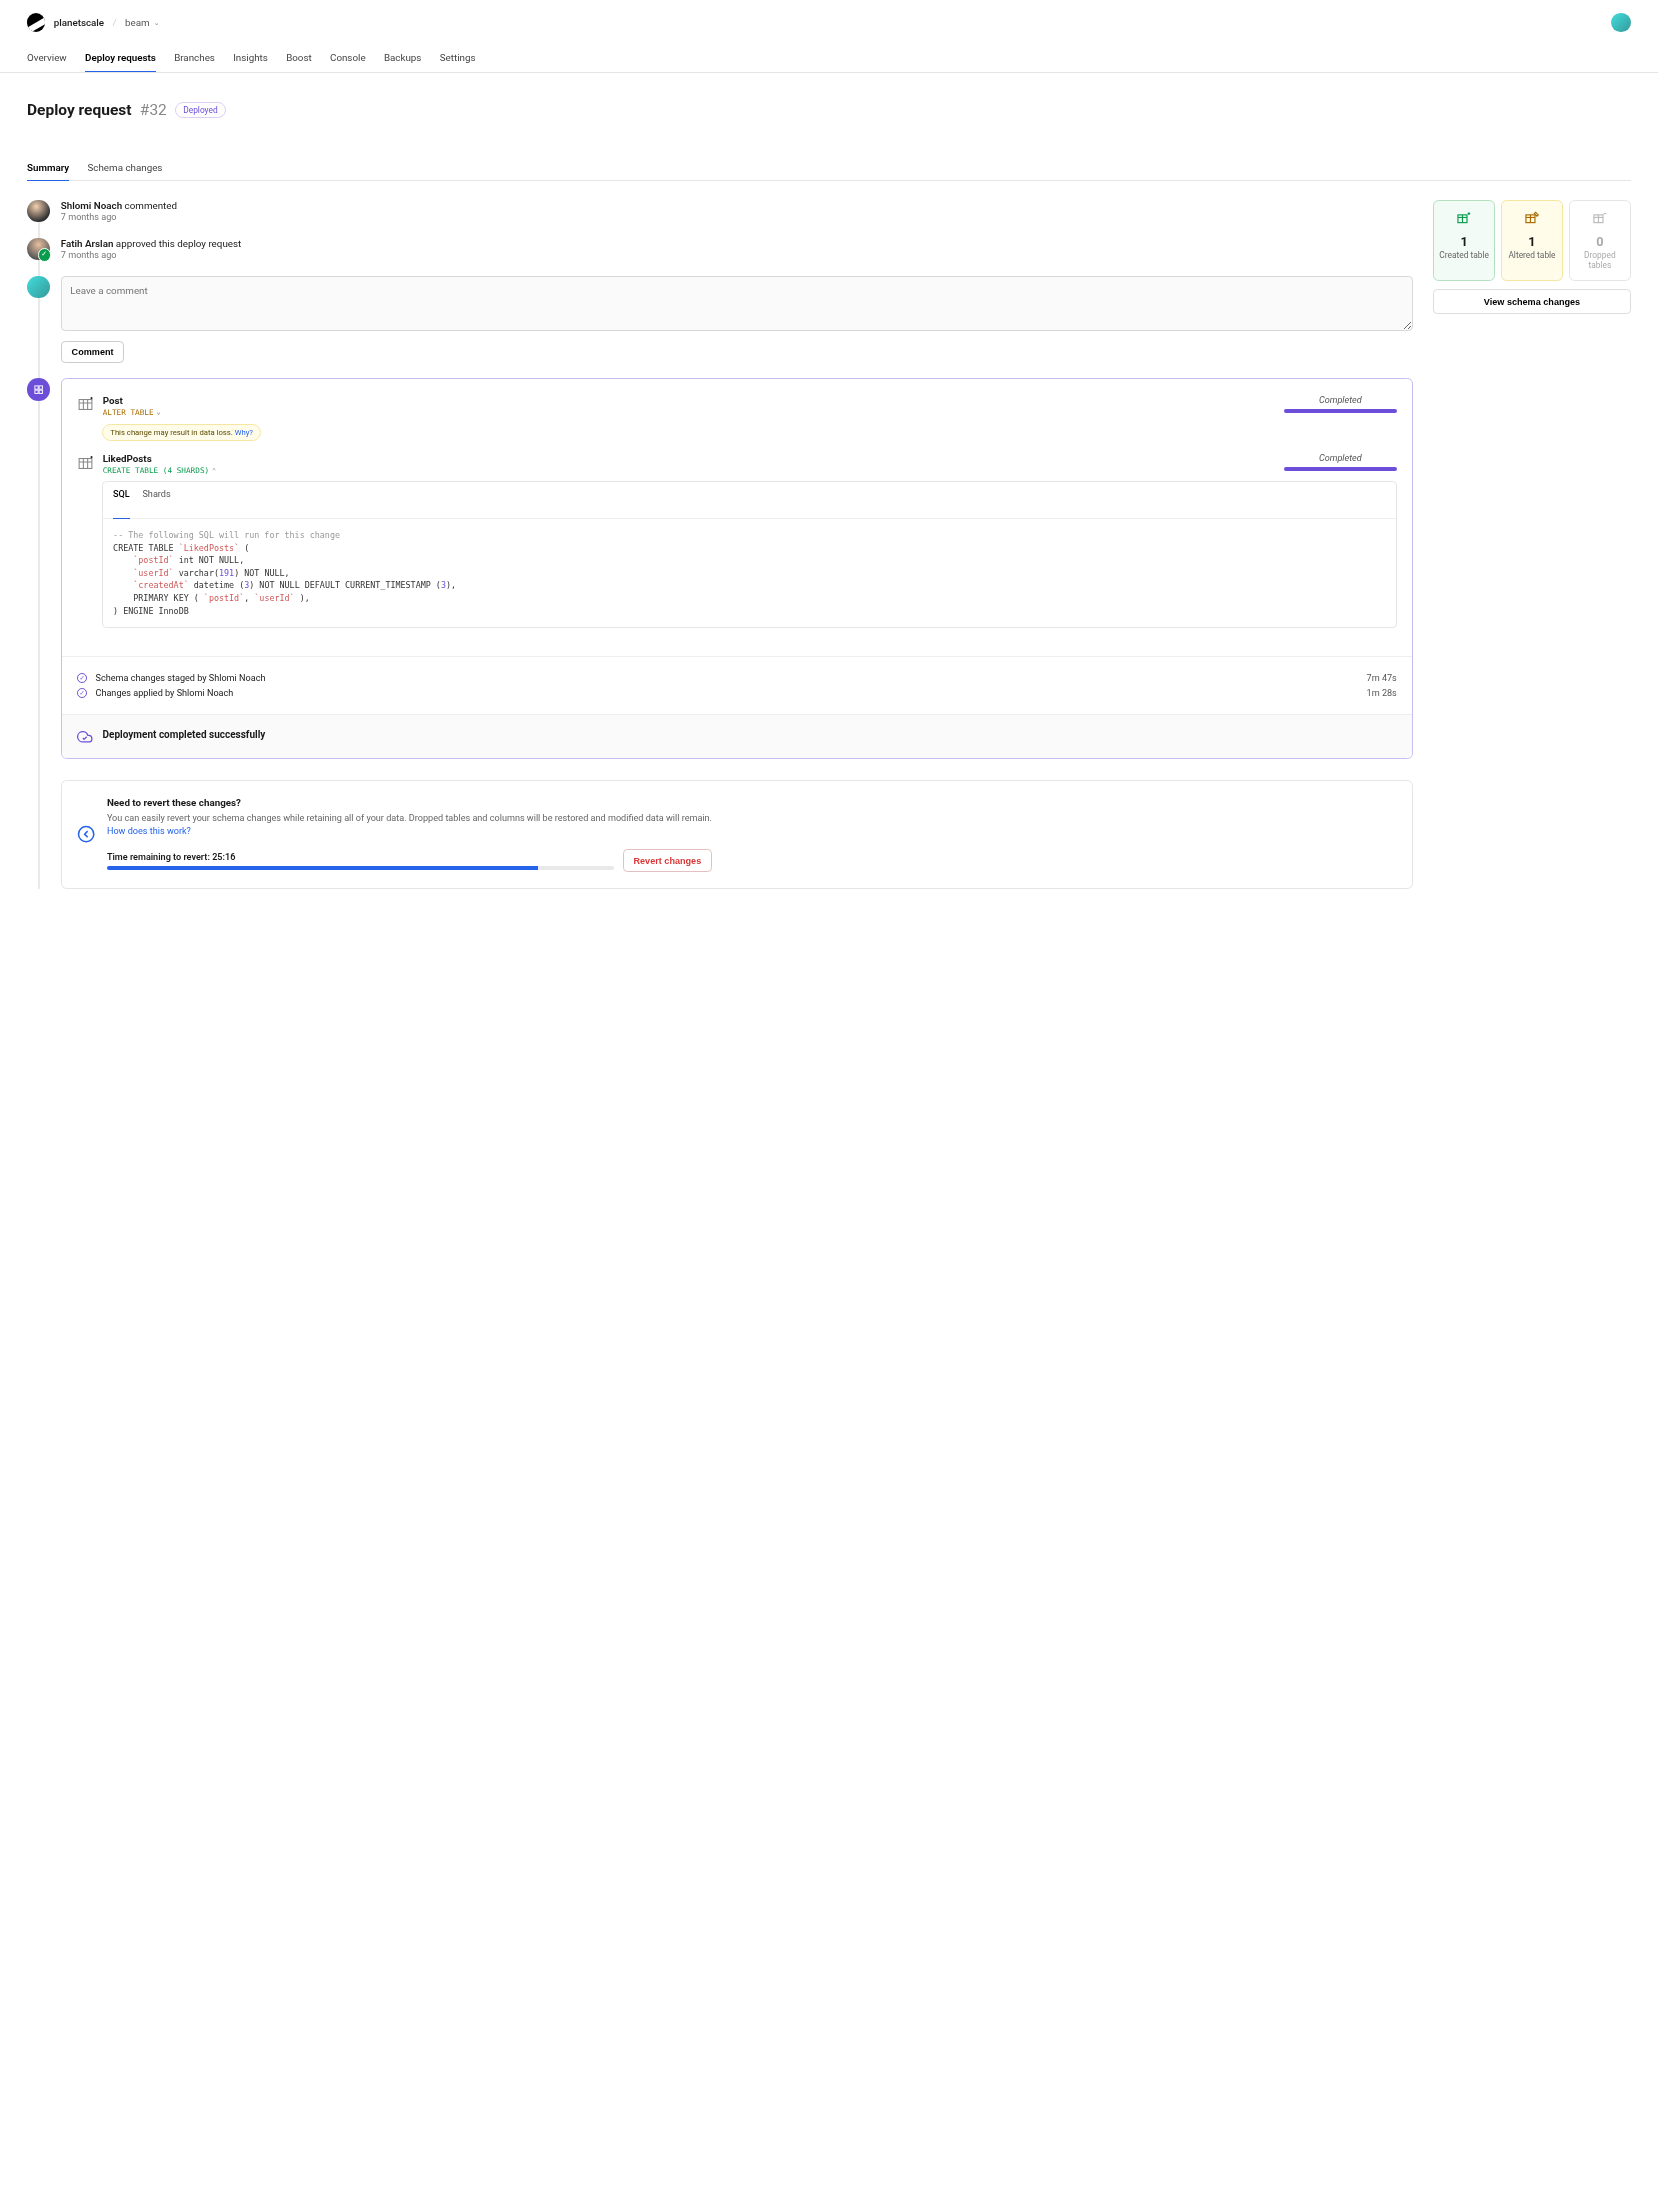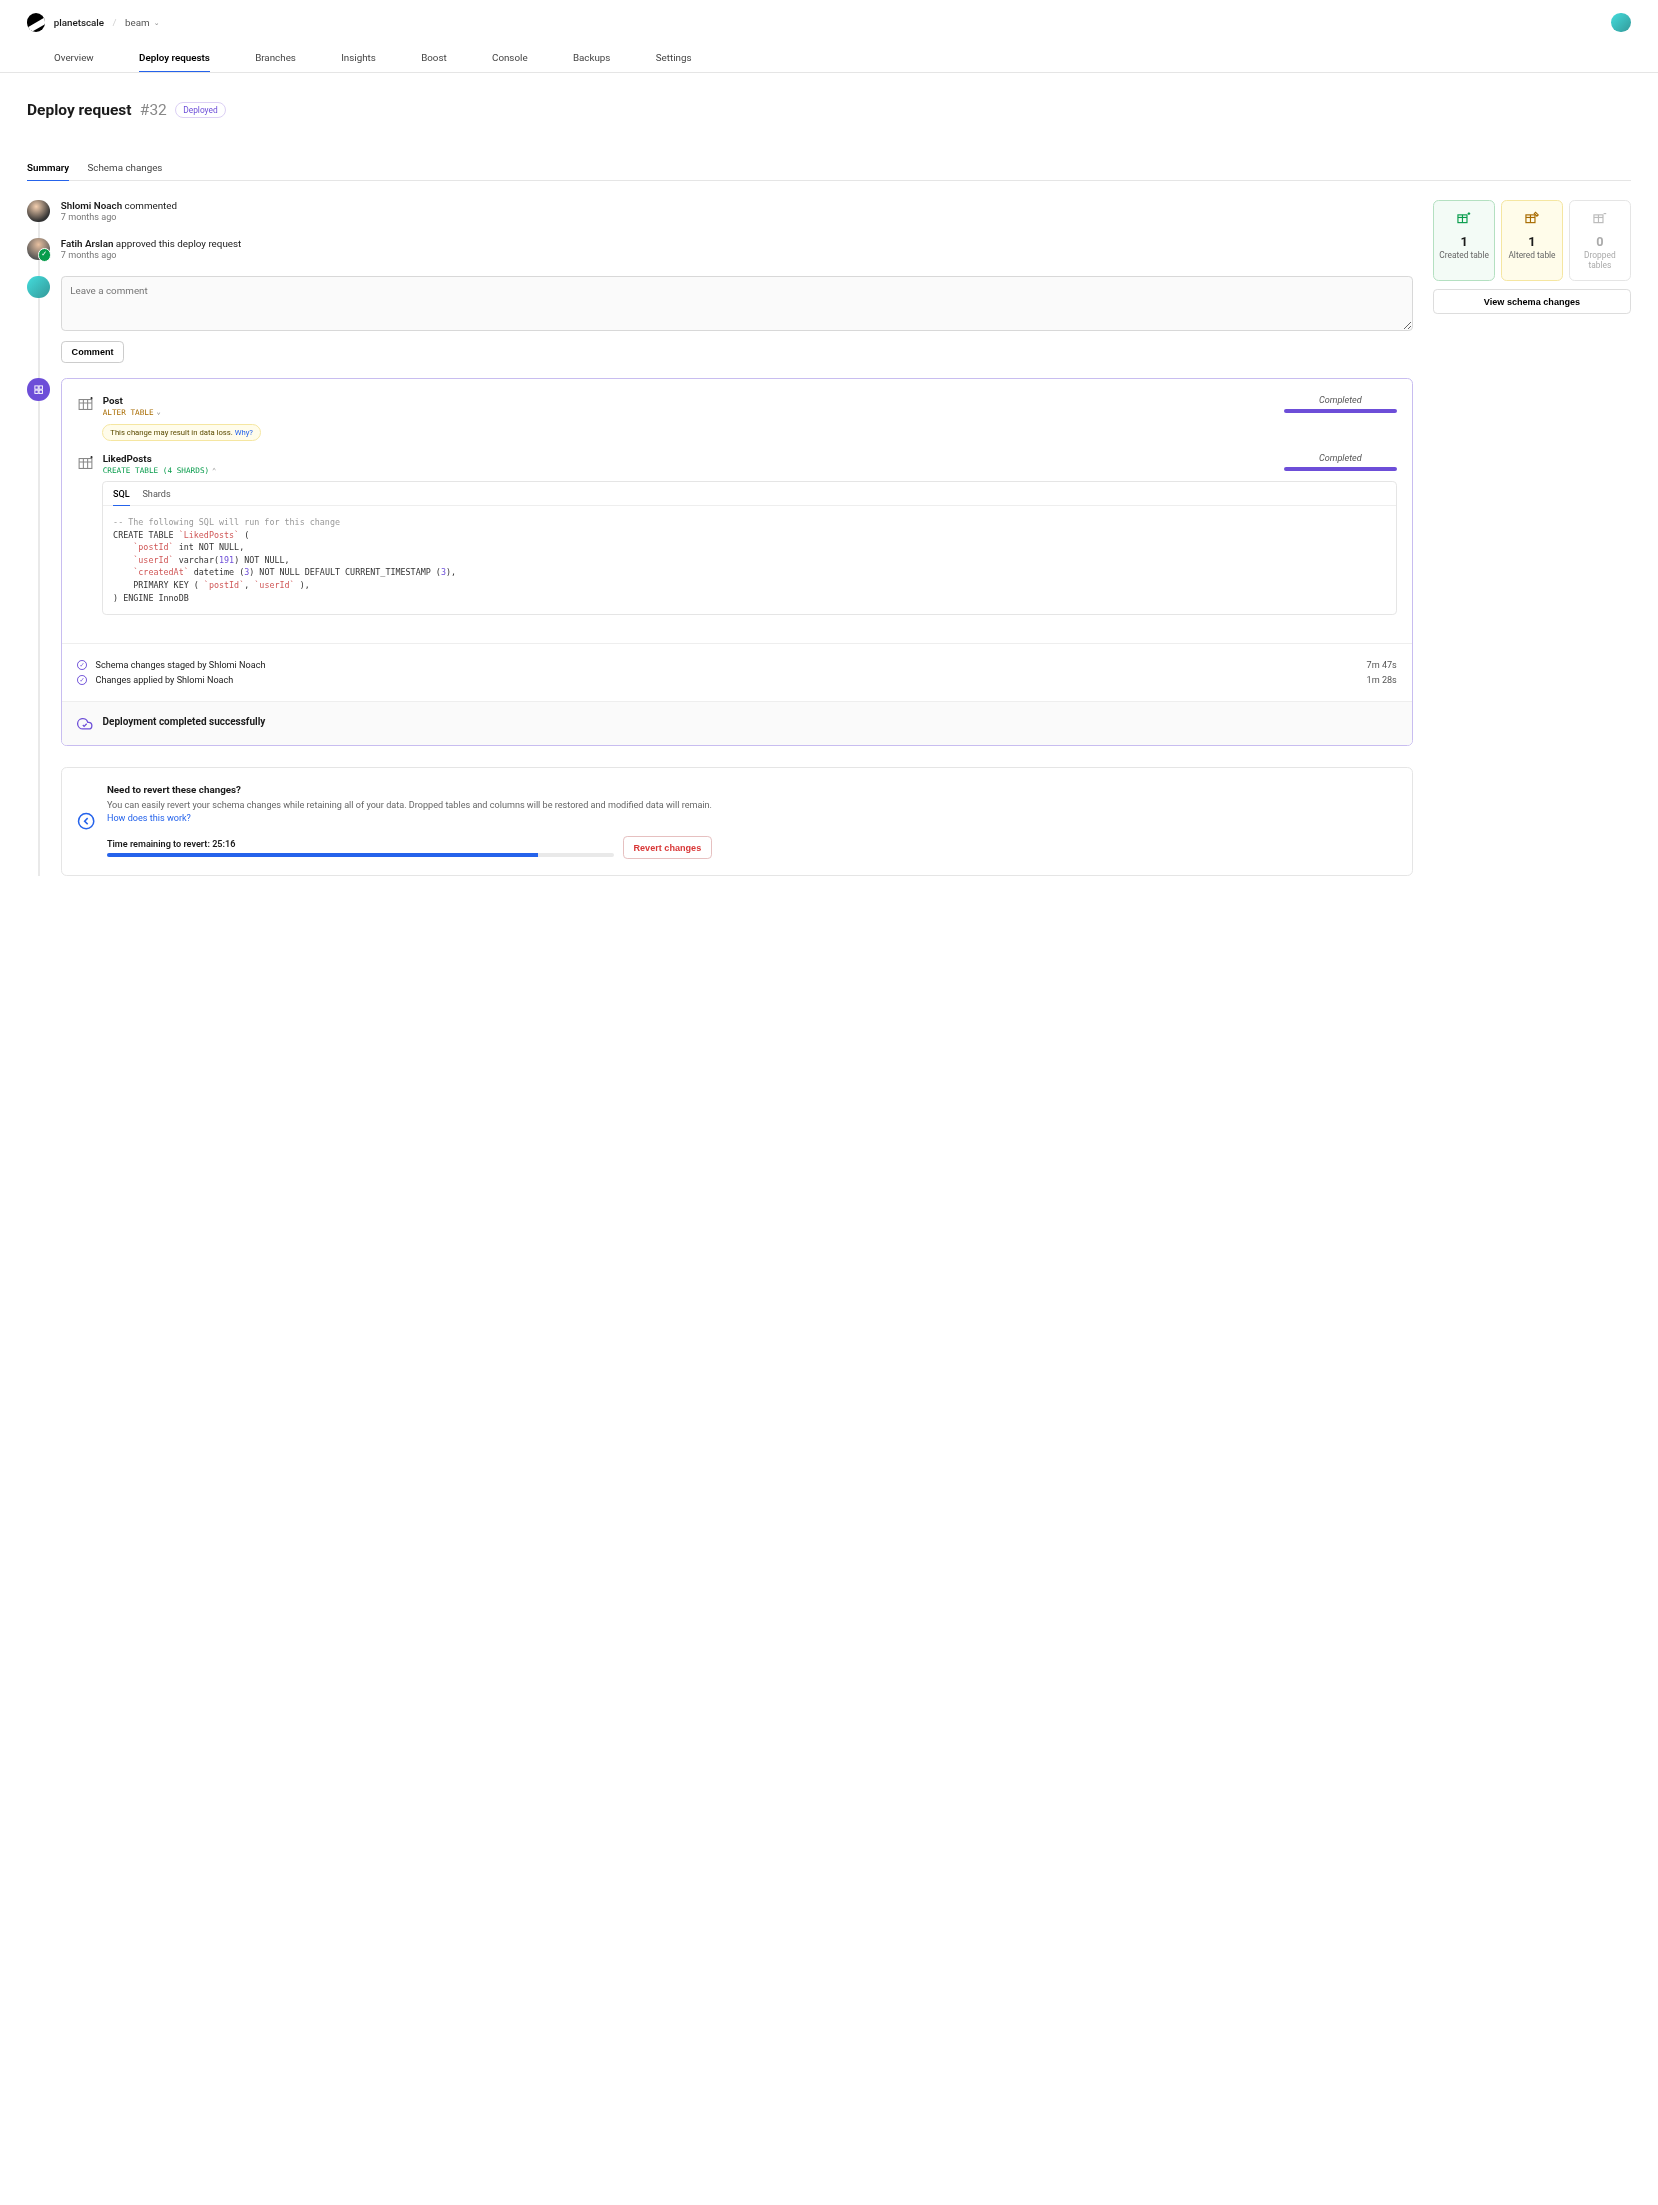--- a/index.html
+++ b/index.html
@@ -12,21 +12,21 @@
 .logo { width: 18.3px; height: 18.3px; border-radius: 50%; background: #000; position: relative; overflow: hidden; }
 .logo::after { content:''; position: absolute; top:50%; left:-20%; width:140%; height:5.6px; background:#fff; transform: rotate(-30deg);}
 .crumb-link { color: #1a1a1a; font-weight: 500; }
 .crumb-sep { color: #d0d0d0; }
 .crumb-db { display: flex; align-items: center; gap: 4.2px; color: #555; }
 .chev { font-size: 7px; color: #888; }
 .avatar-top { width: 19.7px; height: 19.7px; border-radius: 50%; background: linear-gradient(135deg,#4dd,#399); }
 
 .nav { border-bottom: 0.7px solid #e5e5e5; padding: 0 27px; }
 .nav-inner { display: flex; gap: 18.3px; }
-.nav-item { padding: 7px 0 8.4px; color: #444; font-size: 9.8px; cursor: pointer; margin-left: 27px; }
+.nav-item { padding: 7px 0 8.4px; color: #444; font-size: 9.8px; cursor: pointer; }
 .nav-item.active { font-weight: 600; color: #000; border-bottom: 1.4px solid #2563eb; margin-bottom: -0.7px; }
 
 
 .page-head { padding: 28px 27px 8.4px; }
 .title-row { display: flex; align-items: center; gap: 8.4px; }
 .title { font-size: 15.5px; font-weight: 700; }
 .title-num { font-size: 15.5px; color: #888; font-weight: 400; }
 .pill { font-size: 8.4px; padding: 2.1px 7px; border: 0.7px solid #dcd0f5; border-radius: 9.8px; color: #6d4ed8; background: #fff; }
 .subtitle { margin-top: 5.6px; color: #555; font-size: 9.8px; }
 .subtitle .user { color: #000; font-weight: 500; }
@@ -72,21 +72,21 @@
 .op-alter { color: #a86b00; }
 .op-create { color: #089c4c; }
 .change-side { text-align: center; font-style: italic; }
 .status-text { font-size: 9.1px; color: #555; margin-bottom: 4.2px; }
 .progress { width: 113px; height: 3.5px; border-radius: 2.1px; background: #6d4ed8; }
 .warn { display: inline-block; margin-top: 7px; margin-left: 25px; font-size: 7.7px; padding: 2.8px 7px; border: 0.7px solid #f5e6a1; background: #fffcea; border-radius: 8.4px; color: #5a4a00; }
 .warn a { color: #2563eb; }
 
 .sql-box { border: 0.7px solid #e5e5e5; border-radius: 4.2px; margin: 5.6px 0 0 25px; overflow: hidden; }
 .sql-tabs { display: flex; gap: 12.7px; padding: 7px 9.8px 0; border-bottom: 0.7px solid #eee; font-size: 9.1px; }
-.sql-tab { padding-bottom: 6px; color: #555; cursor:pointer;text-align:center; }
+.sql-tab { padding-bottom: 19px; color: #555; cursor:pointer;text-align:center; }
 .sql-tab.active { border-bottom: 1.4px solid #2563eb; margin-bottom:-0.7px; font-weight: 500; color:#000; }
 .sql-code { padding: 9.8px; font-family: ui-monospace, Menlo, monospace; font-size: 8.4px; line-height: 1.5; color: #333; white-space: pre; overflow-x:auto; }
 .c-comment { color: #999; }
 .c-kw { color: #333; }
 .c-str { color: #d05858; }
 .c-num { color: #6d4ed8; }
 
 .event-rows { border-top: 0.7px solid #eee; padding: 12.7px 15.5px; }
 .event-row { display: flex; align-items: center; gap: 8.4px; padding: 2.8px 0; font-size: 9.1px; }
 .event-ic { width: 9.8px; height: 9.8px; border: 1.1px solid #6d4ed8; border-radius: 50%; display:flex; align-items:center; justify-content:center; color:#6d4ed8; font-size:6.3px; }

